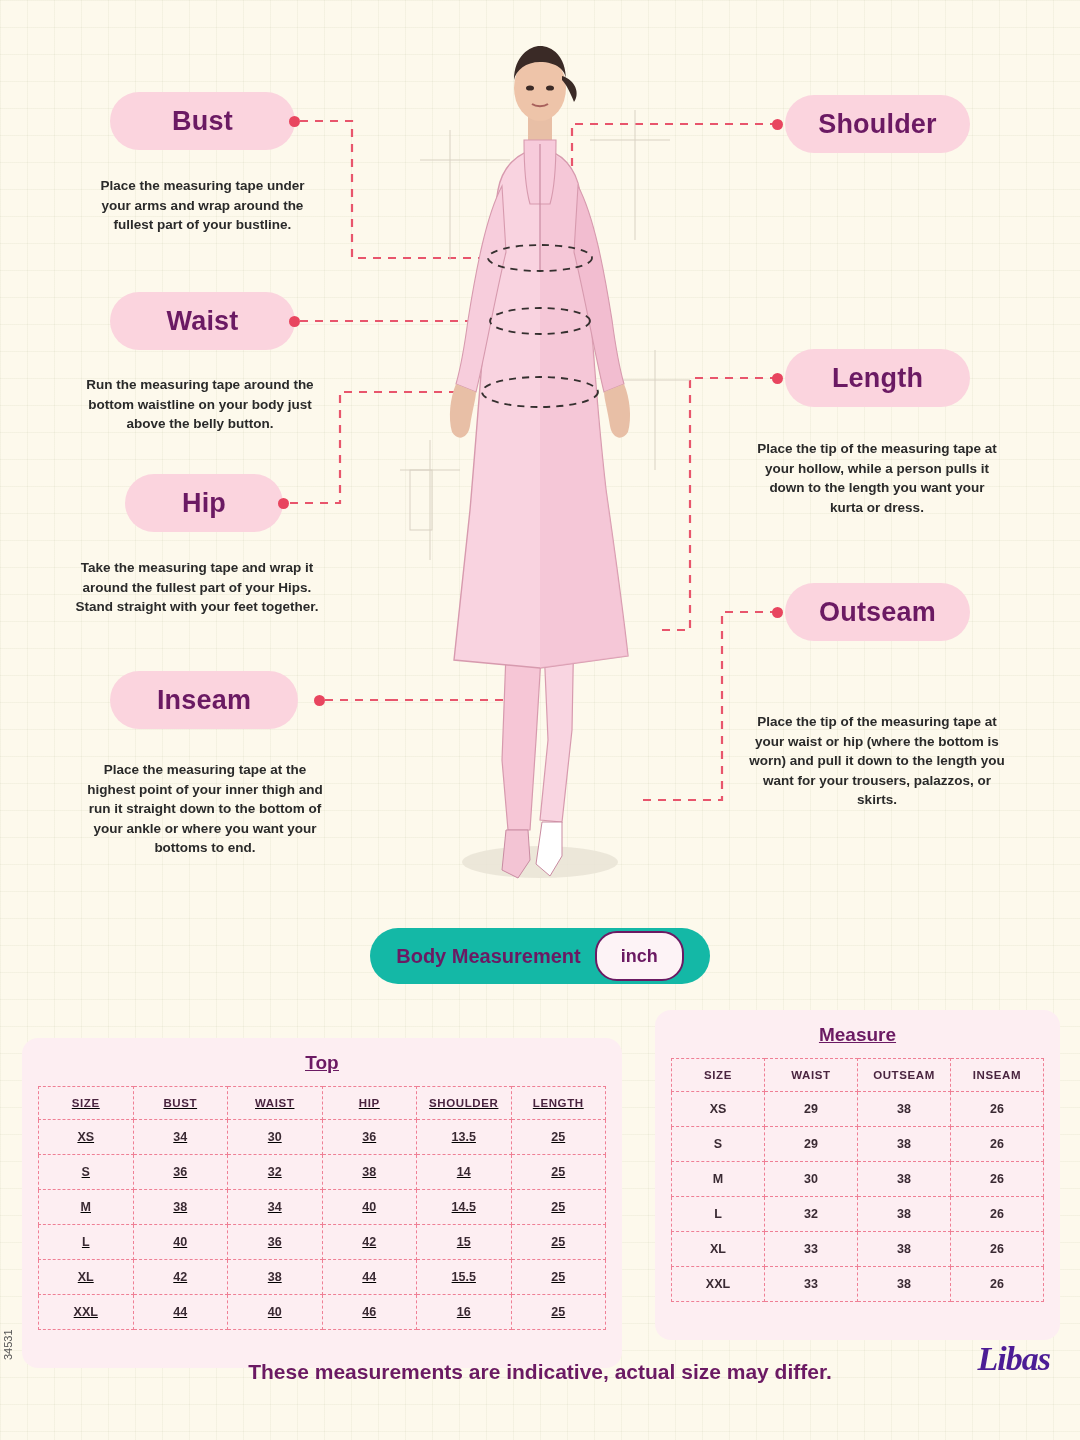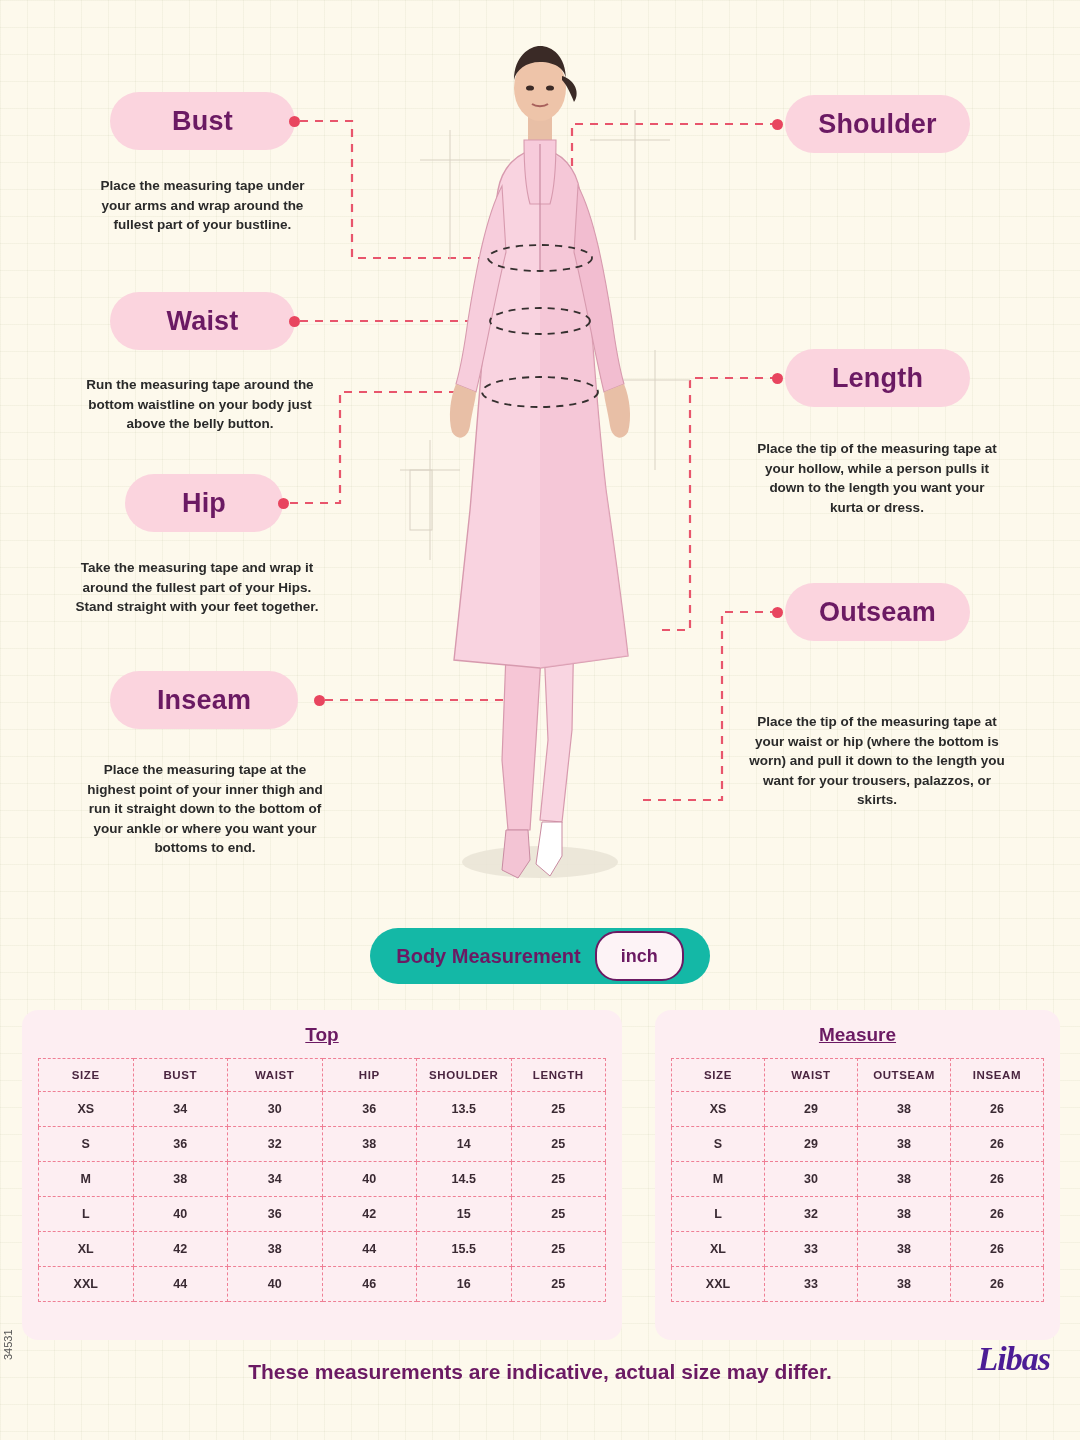--- a/index.html
+++ b/index.html
@@ -106,21 +106,21 @@
   }
 
   
   .table-card {
     position: absolute;
     background: #fdeef2;
     border-radius: 16px;
     padding: 14px 16px 18px 16px;
     box-sizing: border-box;
   }
-  .table-card.top { left: 22px; top: 1010px; width: 600px; height: 330px; }
+  .table-card.top { left: 22px; top: 1038px; width: 600px; height: 330px; text-decoration: underline; }
   .table-card.bottom { left: 655px; top: 1010px; width: 405px; height: 330px; }
 
   .table-title {
     text-align: center;
     color: #6b1a63;
     font-size: 19px;
     font-weight: bold;
     text-decoration: underline;
     margin-bottom: 12px;
   }

